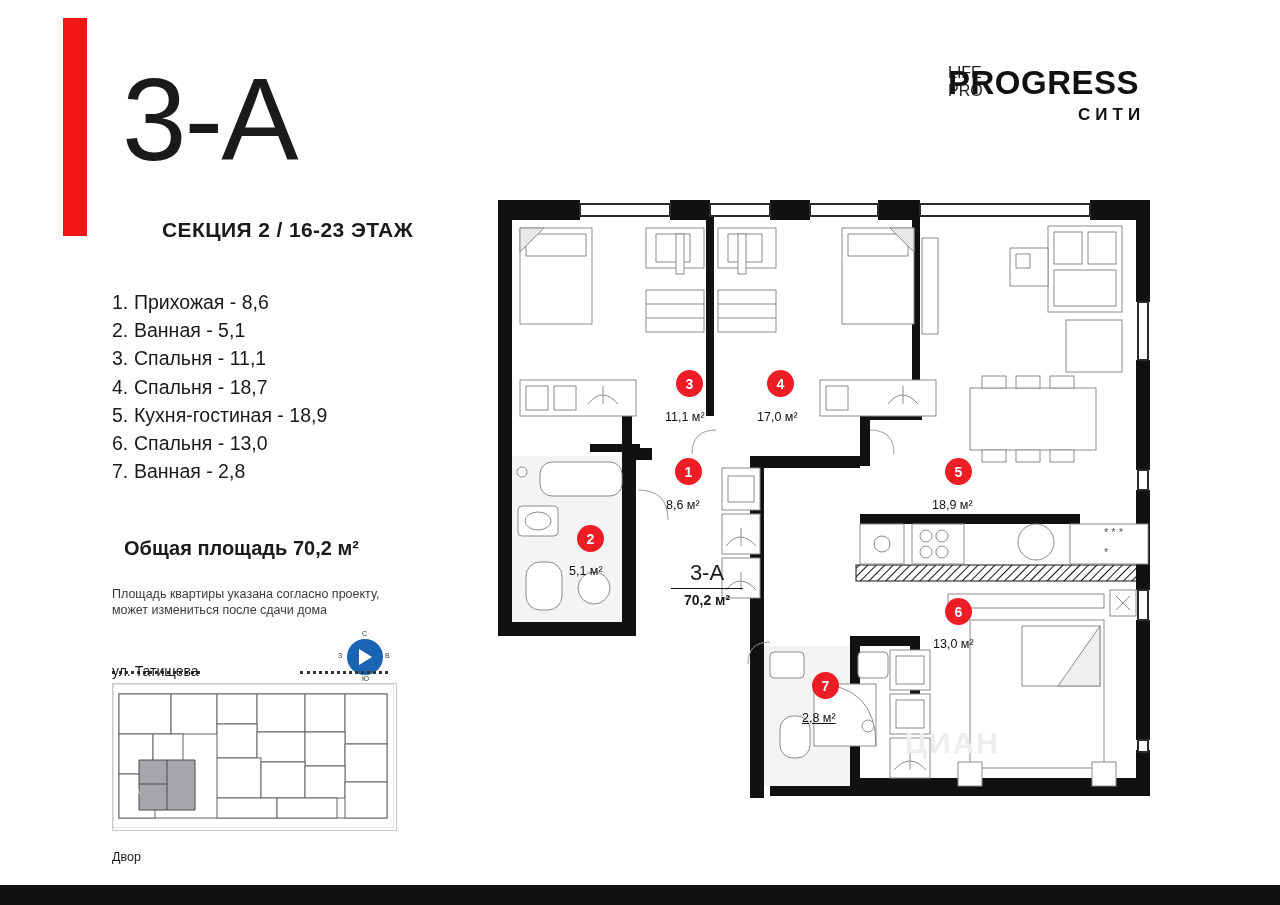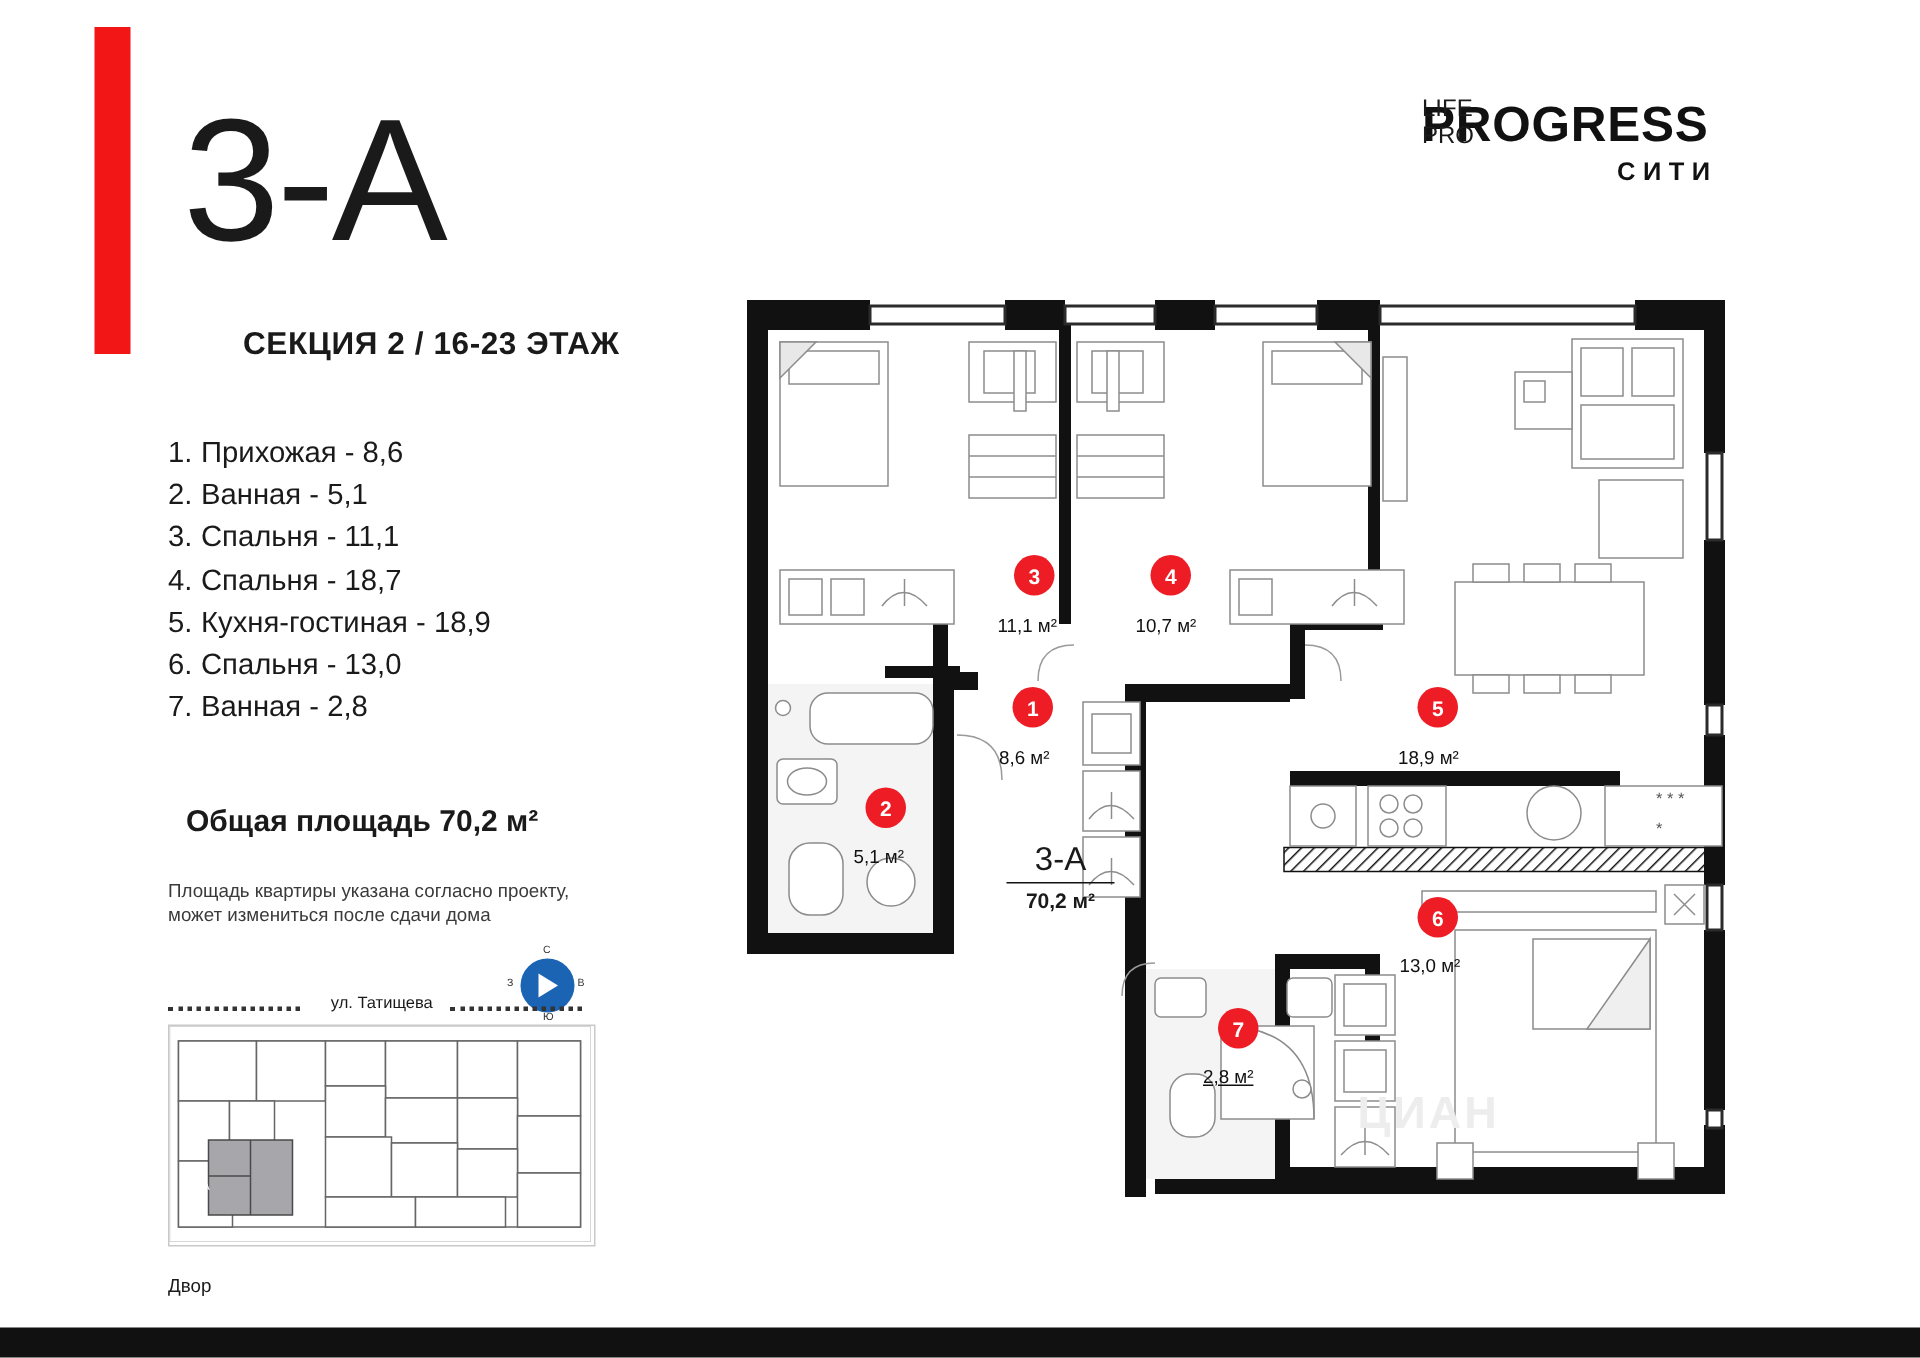--- a/index.html
+++ b/index.html
@@ -29,21 +29,21 @@
   
   .compass{position:absolute;left:338px;top:630px;width:54px;height:54px;}
   .compass .circ{position:absolute;left:9px;top:9px;width:36px;height:36px;border-radius:50%;background:#1b63b3;}
   .compass .tri{position:absolute;left:21px;top:19px;width:0;height:0;border-top:8px solid transparent;border-bottom:8px solid transparent;border-left:13px solid #ffffff;}
   .compass .lbl{position:absolute;font-size:7px;color:#333;}
   .compass .l-n{left:24px;top:0px;}
   .compass .l-s{left:24px;top:45px;}
   .compass .l-w{left:0px;top:22px;}
   .compass .l-e{left:47px;top:22px;}
 
-  .street-label{position:absolute;left:112px;top:663px;width:285px;text-align:center;font-size:11px;}
+  .street-label{position:absolute;left:112px;top:663px;width:285px;text-align:left;font-size:14px;}
   .street-dash{position:absolute;left:112px;top:671px;width:88px;border-top:3px dotted #333;}
   .street-dash2{position:absolute;left:300px;top:671px;width:88px;border-top:3px dotted #333;}
 
   .mini-plan{position:absolute;left:112px;top:683px;width:283px;height:146px;border:1px solid #c9c9c9;background:#fff;}
   .mini-code{position:absolute;left:16px;top:104px;font-size:7px;color:#fff;}
   .yard-label{position:absolute;left:112px;top:850px;width:283px;text-align:left;font-size:12.5px;}
 
   
   .logo{position:absolute;left:948px;top:64px;width:272px;height:68px;}
   .logo .word{position:absolute;left:0;top:0;font-size:33px;font-weight:bold;letter-spacing:.5px;color:#111;}
@@ -348,21 +348,21 @@
         <path d="M400 240 q24 0 24 24"></path>
         <path d="M300 452 q-22 0 -22 22"></path>
       </g>
     </svg>
 
     
     <div class="badge" style="left:206px;top:180px;">3</div>
     <div class="area" style="left:195px;top:220px;">11,1 м²</div>
 
     <div class="badge" style="left:297px;top:180px;">4</div>
-    <div class="area" style="left:287px;top:220px;">10,7 м²</div>
+    <div class="area" style="left:287px;top:220px;">17,0 м²</div>
 
     <div class="badge" style="left:205px;top:268px;">1</div>
     <div class="area" style="left:196px;top:308px;">8,6 м²</div>
 
     <div class="badge" style="left:107px;top:335px;">2</div>
     <div class="area" style="left:99px;top:374px;">5,1 м²</div>
 
     <div class="badge" style="left:475px;top:268px;">5</div>
     <div class="area" style="left:462px;top:308px;">18,9 м²</div>
 

